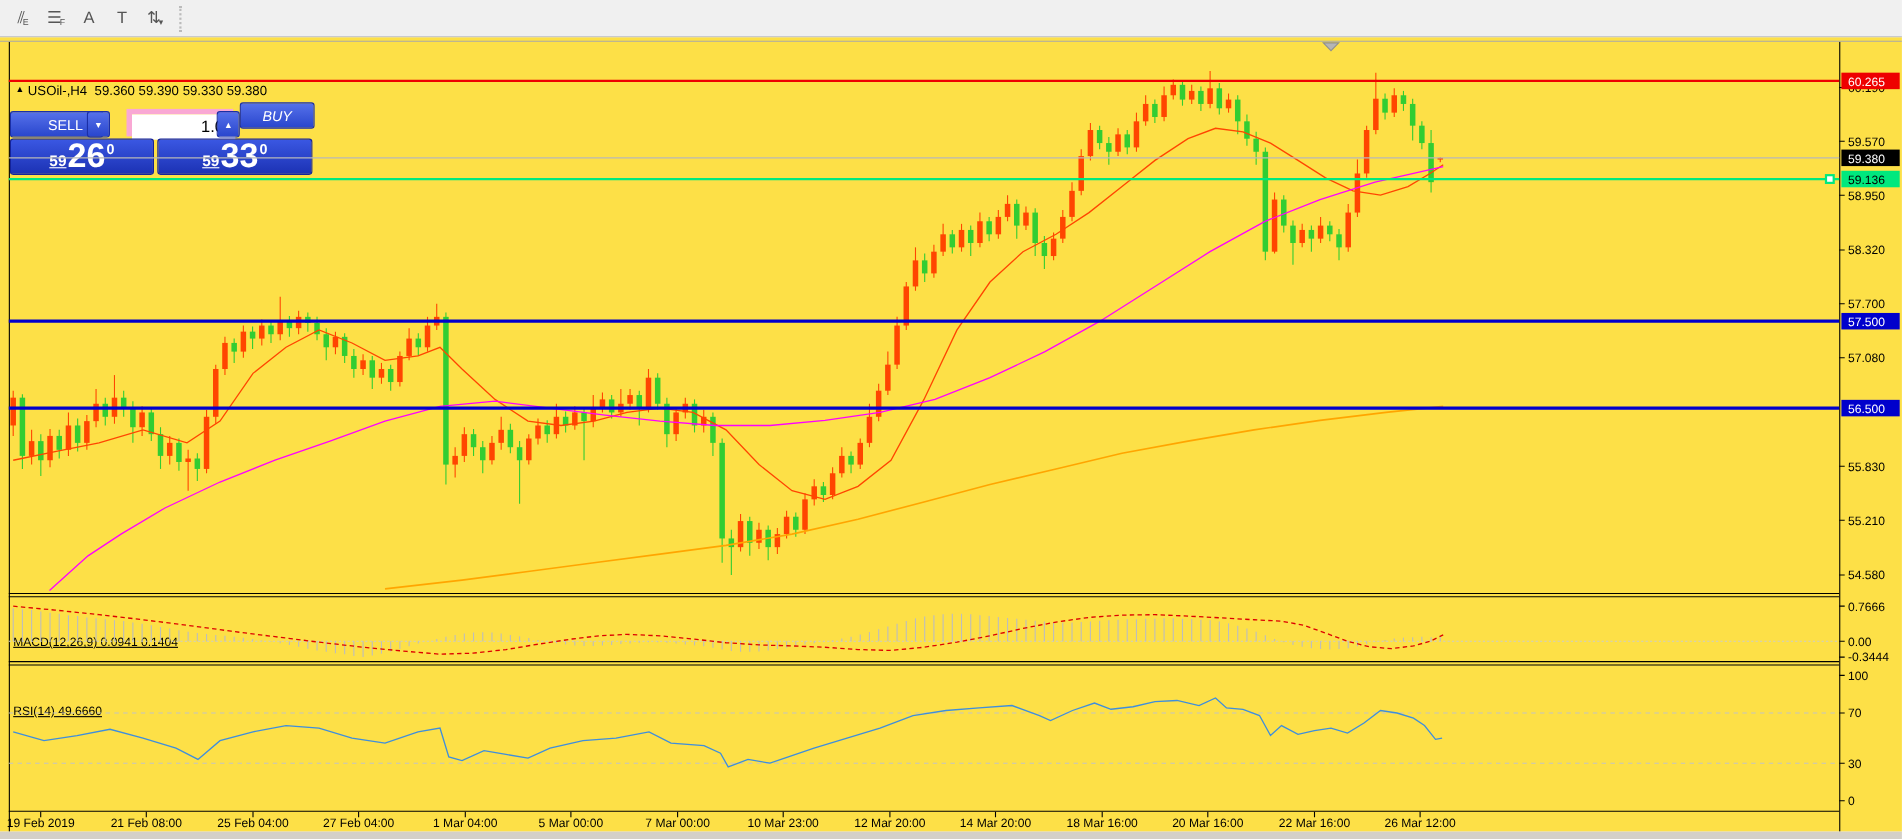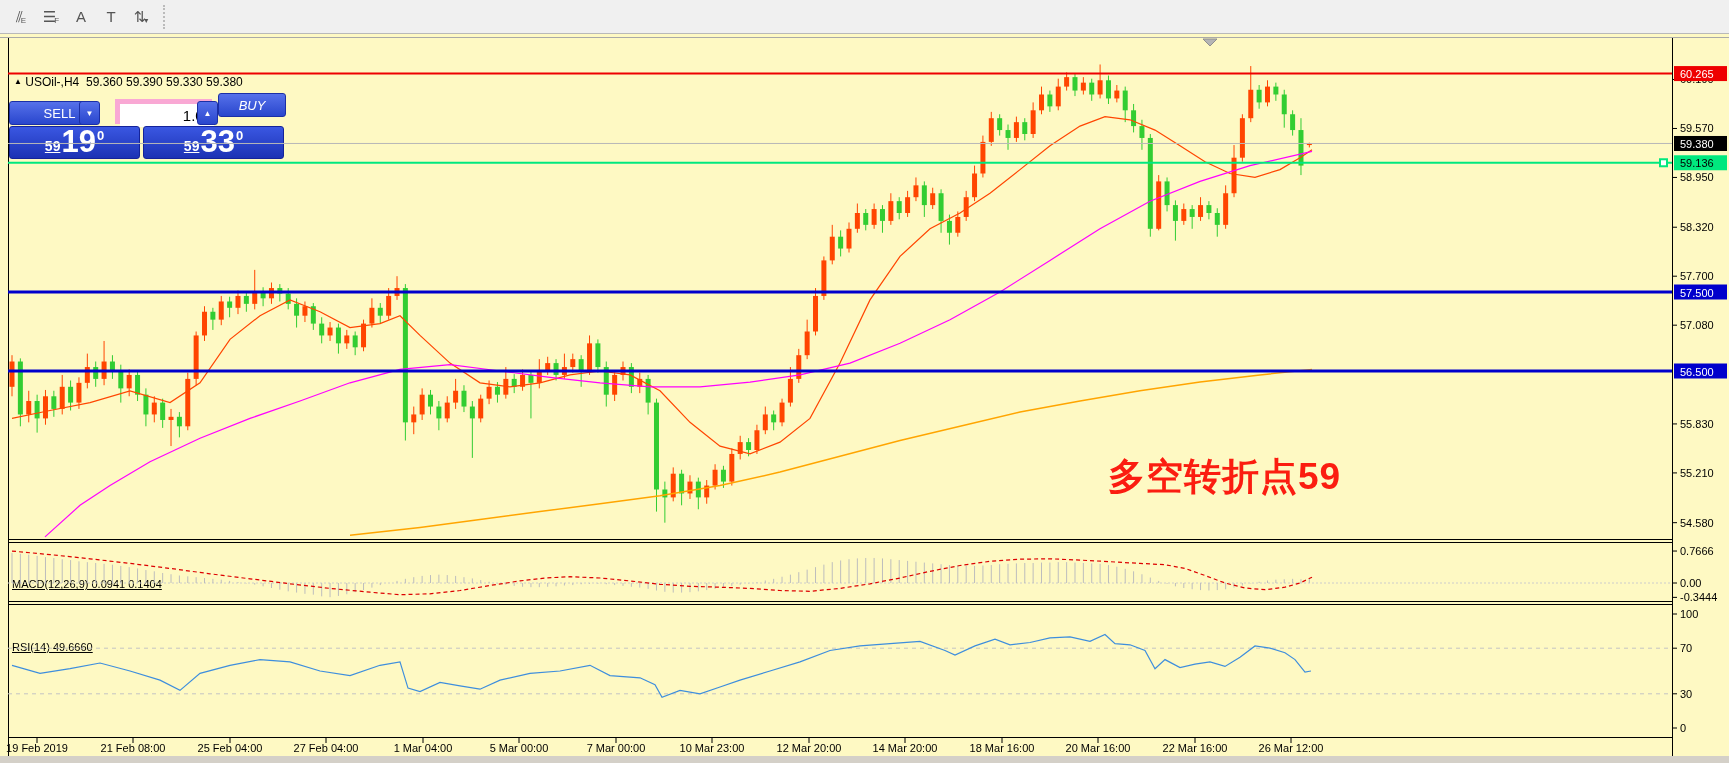--- a/index.html
+++ b/index.html
@@ -6,21 +6,21 @@
     font-family:"Liberation Sans",sans-serif;-webkit-font-smoothing:none;}
   .abs{position:absolute;}
   #toolbar{left:0;top:0;width:1729px;height:33px;background:#f0f0f0;border-bottom:1px solid #b9b9b9;}
   .toolbtn{display:inline-flex;align-items:center;justify-content:center;width:30px;height:26px;margin-top:3px;
     color:#555;font-size:15px;cursor:pointer;position:relative;}
   .toolbtn .sub{font-size:8px;color:#555;margin-left:-2px;margin-top:8px;}
   .tfbtn{display:inline-block;width:31px;height:22px;line-height:22px;text-align:center;font-size:11px;
     color:#444;margin-top:5px;cursor:pointer;border:1px solid transparent;}
   .tfbtn.active{background:#fbfbfb;border:1px solid #9a9a9a;box-shadow:inset 1px 1px 2px #ccc;}
   #tfsep{left:163px;top:5px;width:5px;height:24px;border-left:2px dotted #bbb;}
-  #chartframe{left:0;top:34px;width:1729px;height:722px;background:#fef9c3;}
+  #chartframe{left:0;top:34px;width:1729px;height:722px;background:#fde047;}
   #hdr{left:14px;top:41px;font-size:12px;color:#000;}
   #hdr .tri{font-size:8px;vertical-align:2px;}
   
   .blue{background:linear-gradient(#5671ea,#2946cd);border:1px solid #1b2fa6;color:#fff;}
   #sellbtn{left:9px;top:67px;width:67px;height:22px;border-radius:3px;font-size:13px;display:flex;align-items:center;justify-content:center;cursor:pointer;padding-left:16px;}
   #buybtn{left:218px;top:59px;width:66px;height:22px;border-radius:3px;font-size:13px;display:flex;align-items:center;justify-content:center;cursor:pointer;font-style:italic;}
   #spdn{left:79px;top:67px;width:19px;height:22px;border-radius:3px;font-size:8px;display:flex;align-items:center;justify-content:center;cursor:pointer;}
   #spup{left:197px;top:67px;width:19px;height:22px;border-radius:3px;font-size:8px;display:flex;align-items:center;justify-content:center;cursor:pointer;}
   #volbox{left:115px;top:65px;width:97px;height:25px;border:5px solid #f9a8d4;background:#fff;box-sizing:border-box;}
   #volbox input{width:90px;height:21px;border:0;text-align:right;font-size:15px;font-family:"Liberation Sans",sans-serif;outline:none;}
@@ -68,30 +68,29 @@
 
   <div id="sellbtn" class="abs blue">SELL</div>
   <div id="spdn" class="abs blue">▼</div>
   <div id="volbox" class="abs">
     <input value="1.00" style="">
   </div>
   <div id="spup" class="abs blue">▲</div>
   <div id="buybtn" class="abs blue">BUY</div>
   <div id="sellprice" class="abs pricebox">
     <span class="sm">59</span>
-    <span class="bg">19</span>
+    <span class="bg">26</span>
     <span class="sp">0</span>
   </div>
   <div id="buyprice" class="abs pricebox">
     <span class="sm">59</span>
     <span class="bg">33</span>
     <span class="sp">0</span>
   </div>
 
-  <div id="annot" class="abs">多空转折点59</div>
   <div id="macdlabel" class="abs panlabel">MACD(12,26,9) 0.0941 0.1404</div>
   <div id="rsilabel" class="abs panlabel">RSI(14) 49.6660</div>
 </div>
 
 <svg id="cv" class="abs" style="left:0;top:0;" width="1729" height="763" viewBox="0 0 1729 763">
     <line x1="8.5" y1="38" x2="8.5" y2="756" stroke="#000" stroke-width="1"></line>
     <line x1="1672.5" y1="38" x2="1672.5" y2="756" stroke="#000" stroke-width="1"></line>
     <line x1="0" y1="37.5" x2="1729" y2="37.5" stroke="#a9a9a9" stroke-width="1"></line>
     <line x1="12" y1="355.19999999999976" x2="12" y2="396.28000000000003" stroke="#ff4500" stroke-width="1"></line>
     <rect x="9.5" y="361.5200000000002" width="5" height="25.28000000000003" fill="#ff4500"></rect>

